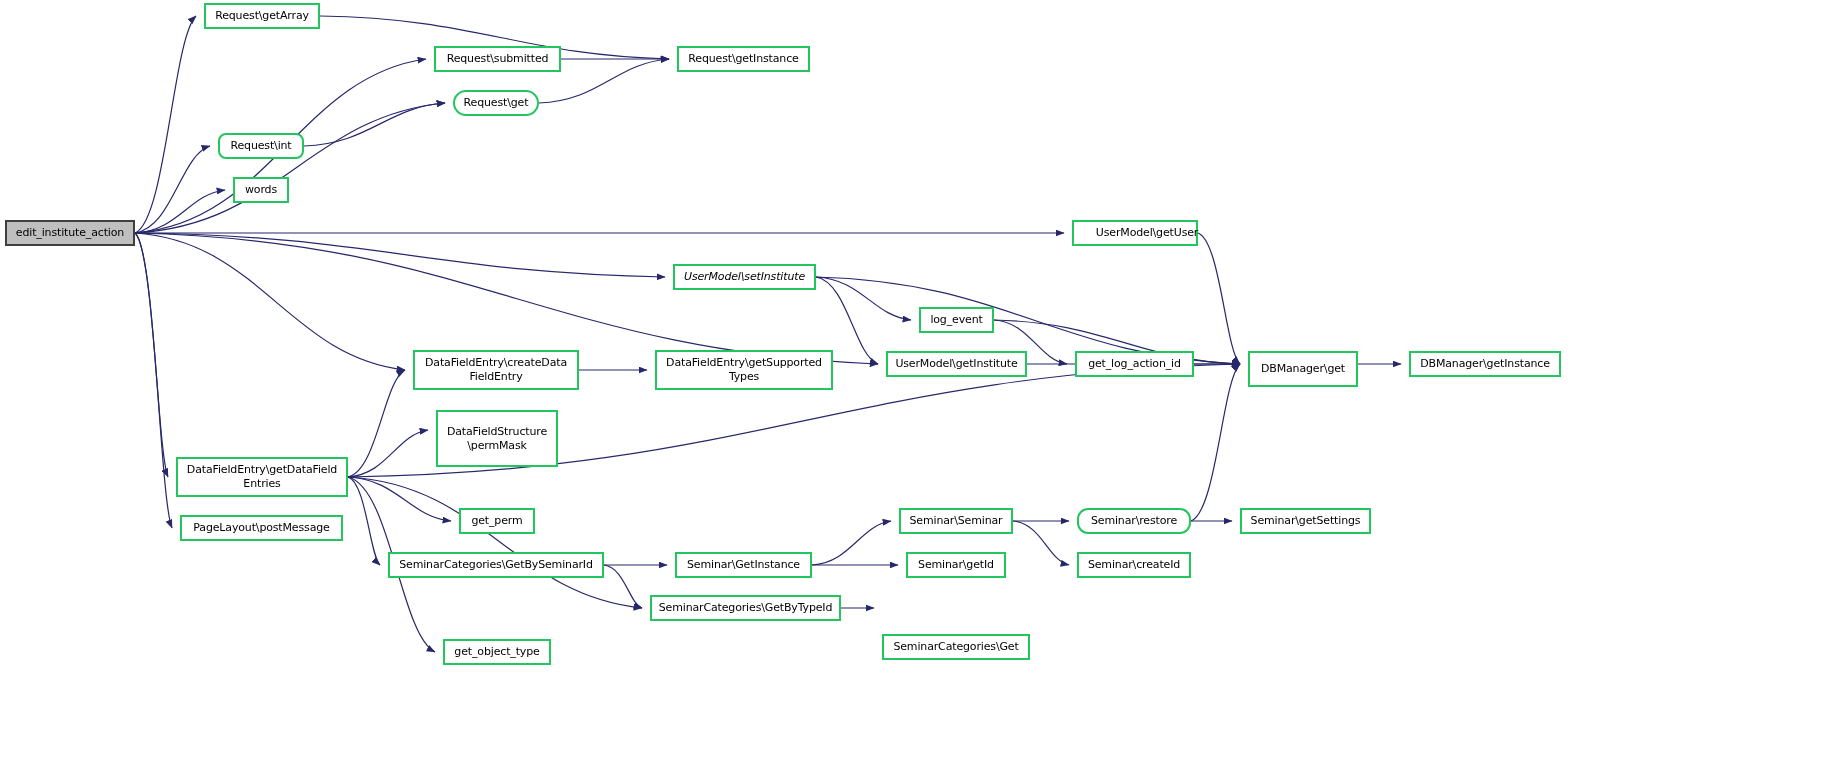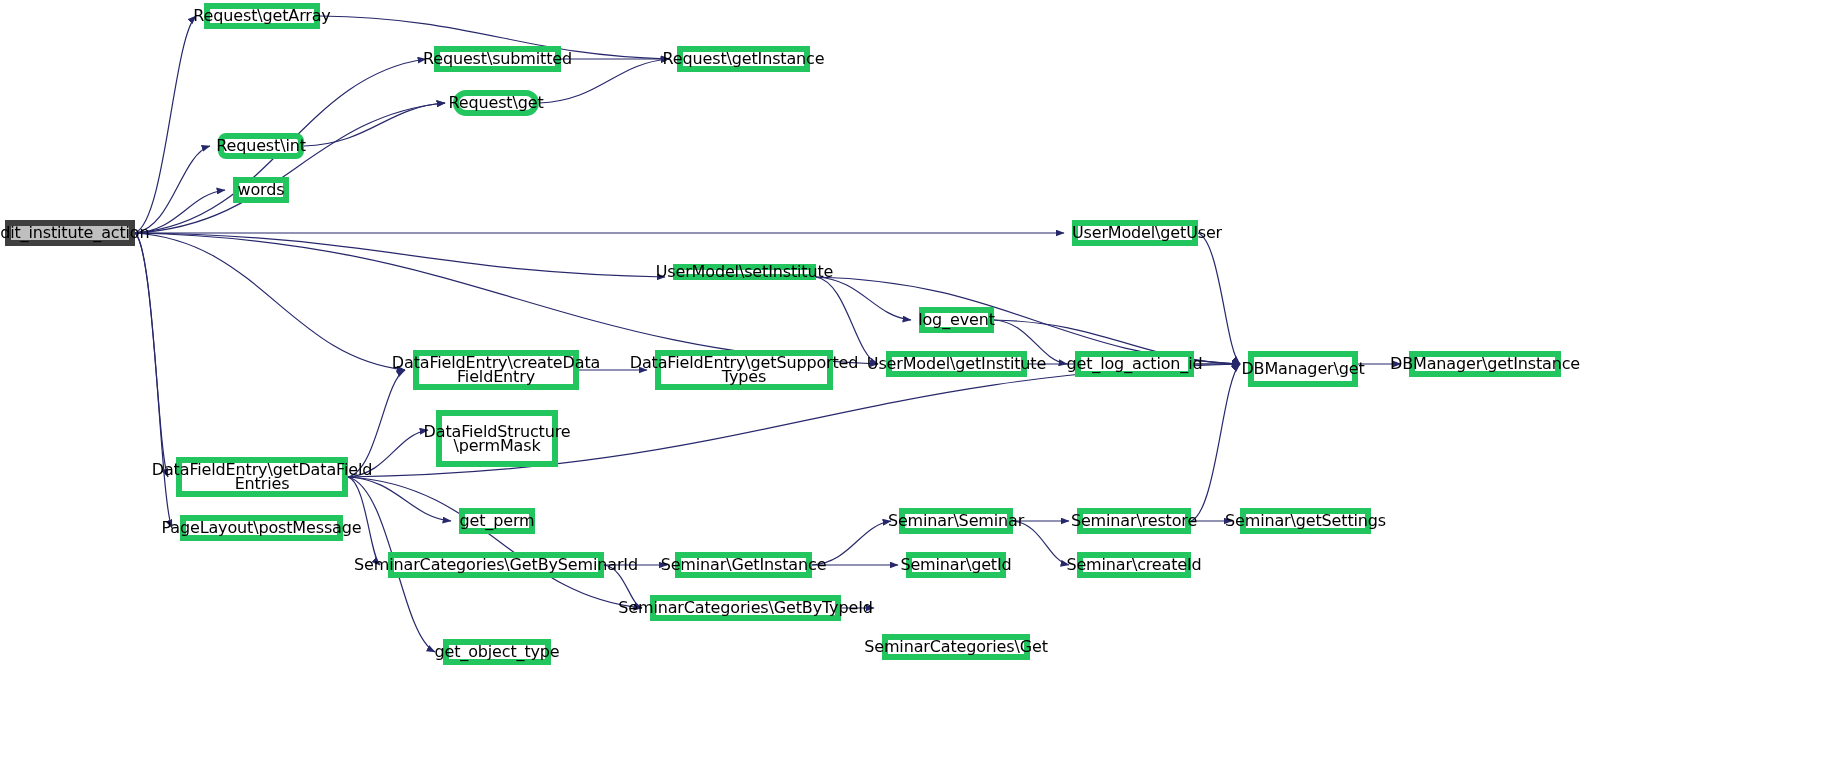--- a/index.html
+++ b/index.html
@@ -20,28 +20,28 @@
     position: absolute;
     left: 0;
     top: 0;
     width: 1829px;
     height: 779px;
     pointer-events: none;
   }
   .node {
     position: absolute;
     box-sizing: border-box;
-    border: 6px solid #22c55e;
+    border: 2px solid #22c55e;
     background: #ffffff;
     color: #000000;
     display: flex;
     align-items: center;
     justify-content: center;
     text-align: center;
-    font-size: 16px;
+    font-size: 11px;
     line-height: 14px;
     letter-spacing: -0.15px;
     white-space: pre-line;
     z-index: 5;
   }
   .node.root {
     background: #bfbfbf;
     border-color: #3f3f3f;
   }
 </style>
@@ -101,40 +101,40 @@
   </svg>
   <div id="node-layer">
       <div class="node root" style="left: 5px; top: 220px; width: 130px; height: 26px;">edit_institute_action</div>
       <div class="node" style="left: 204px; top: 3px; width: 116px; height: 26px;">Request\getArray</div>
       <div class="node" style="left: 434px; top: 46px; width: 127px; height: 26px;">Request\submitted</div>
       <div class="node" style="left: 677px; top: 46px; width: 133px; height: 26px;">Request\getInstance</div>
       <div class="node" style="left: 453px; top: 90px; width: 86px; height: 26px; border-radius: 13px;">Request\get</div>
       <div class="node" style="left: 218px; top: 133px; width: 86px; height: 26px; border-radius: 8px;">Request\int</div>
       <div class="node" style="left: 233px; top: 177px; width: 56px; height: 26px;">words</div>
       <div class="node" style="left: 1072px; top: 220px; width: 126px; height: 26px; padding-left: 24px;">UserModel\getUser</div>
-      <div class="node" style="left: 673px; top: 264px; width: 143px; height: 16px;">UserModel\setInstitute</div>
+      <div class="node" style="left: 673px; top: 264px; width: 143px; height: 26px; font-style: italic;">UserModel\setInstitute</div>
       <div class="node" style="left: 919px; top: 307px; width: 75px; height: 26px;">log_event</div>
       <div class="node" style="left: 886px; top: 351px; width: 141px; height: 26px;">UserModel\getInstitute</div>
       <div class="node" style="left: 1075px; top: 351px; width: 119px; height: 26px;">get_log_action_id</div>
       <div class="node" style="left: 1248px; top: 351px; width: 110px; height: 36px;">DBManager\get</div>
       <div class="node" style="left: 1409px; top: 351px; width: 152px; height: 26px;">DBManager\getInstance</div>
       <div class="node" style="left: 413px; top: 350px; width: 166px; height: 40px;">DataFieldEntry\createData
 FieldEntry</div>
       <div class="node" style="left: 655px; top: 350px; width: 178px; height: 40px;">DataFieldEntry\getSupported
 Types</div>
       <div class="node" style="left: 436px; top: 410px; width: 122px; height: 57px;">DataFieldStructure
 \permMask</div>
       <div class="node" style="left: 176px; top: 457px; width: 172px; height: 40px;">DataFieldEntry\getDataField
 Entries</div>
       <div class="node" style="left: 180px; top: 515px; width: 163px; height: 26px;">PageLayout\postMessage</div>
       <div class="node" style="left: 459px; top: 508px; width: 76px; height: 26px;">get_perm</div>
       <div class="node" style="left: 388px; top: 552px; width: 216px; height: 26px;">SeminarCategories\GetBySeminarId</div>
       <div class="node" style="left: 675px; top: 552px; width: 137px; height: 26px;">Seminar\GetInstance</div>
       <div class="node" style="left: 906px; top: 552px; width: 100px; height: 26px;">Seminar\getId</div>
       <div class="node" style="left: 899px; top: 508px; width: 114px; height: 26px;">Seminar\Seminar</div>
-      <div class="node" style="left: 1077px; top: 508px; width: 114px; height: 26px;">Seminar\restore</div>
+      <div class="node" style="left: 1077px; top: 508px; width: 114px; height: 26px; border-radius: 11px;">Seminar\restore</div>
       <div class="node" style="left: 1240px; top: 508px; width: 131px; height: 26px;">Seminar\getSettings</div>
       <div class="node" style="left: 1077px; top: 552px; width: 114px; height: 26px;">Seminar\createId</div>
       <div class="node" style="left: 650px; top: 595px; width: 191px; height: 26px;">SeminarCategories\GetByTypeId</div>
       <div class="node" style="left: 882px; top: 595px; width: 148px; height: 26px; margin-top: 39px;">SeminarCategories\Get</div>
       <div class="node" style="left: 443px; top: 639px; width: 108px; height: 26px;">get_object_type</div>
     </div>
 </div>
 
 </body></html>

